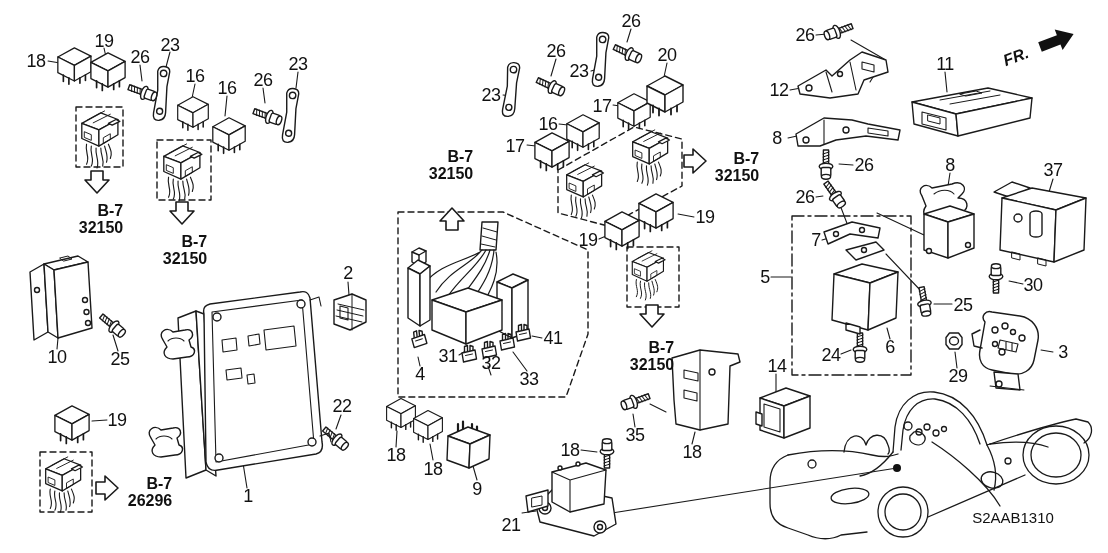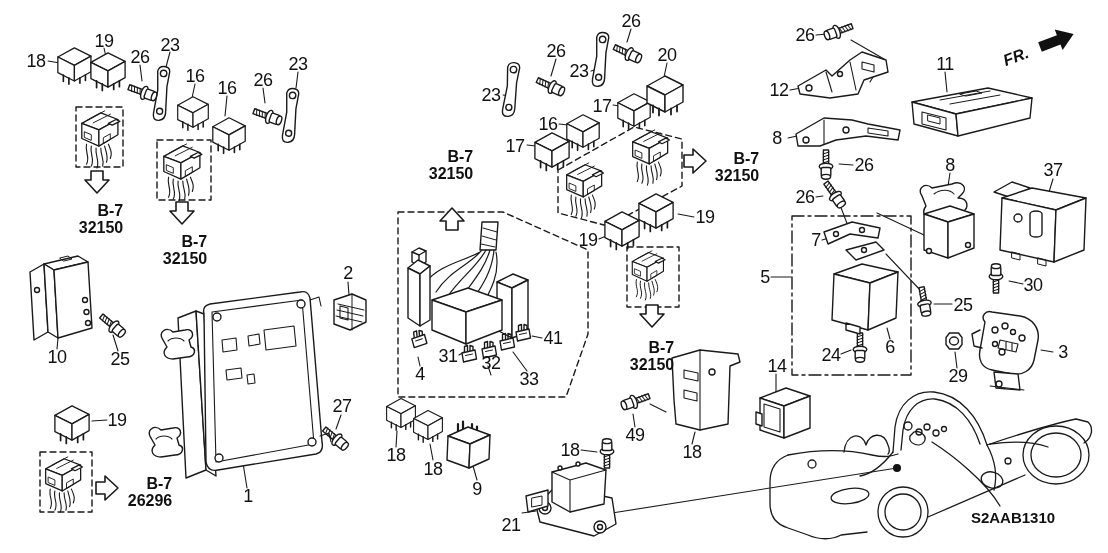--- a/index.html
+++ b/index.html
@@ -4,21 +4,21 @@
 <style>
   html,body{margin:0;padding:0;background:#fff;}
   .stage{position:relative;width:1108px;height:553px;background:#fff;overflow:hidden;
          font-family:"Liberation Sans",sans-serif;color:#111;}
   .stage svg{position:absolute;left:0;top:0;}
   .lbl{position:absolute;transform:translate(-50%,-50%);font-size:18px;line-height:18px;
        letter-spacing:-0.5px;white-space:nowrap;}
   .ref{position:absolute;transform:translate(-50%,-50%);font-size:16px;font-weight:700;
        line-height:17px;text-align:right;white-space:nowrap;}
   .ref span{display:block;}
-  .code{position:absolute;transform:translate(-50%,-50%);font-size:15px;letter-spacing:0;font-weight:bold;}
+  .code{position:absolute;transform:translate(-50%,-50%);font-size:15px;letter-spacing:0;}
   .fr{position:absolute;transform:translate(-50%,-50%) rotate(-21deg);font-size:16px;
       font-weight:700;font-style:italic;}
 </style>
 </head>
 <body>
 
 <div class="stage">
 
 <svg width="1108" height="553" viewBox="0 0 1108 553">
   <defs>
@@ -343,42 +343,42 @@
 <div class="lbl" style="left:170px;top:45px">23</div>
 <div class="lbl" style="left:195px;top:76px">16</div>
 <div class="lbl" style="left:227px;top:88px">16</div>
 <div class="lbl" style="left:263px;top:80px">26</div>
 <div class="lbl" style="left:298px;top:64px">23</div>
 <div class="lbl" style="left:57px;top:357px">10</div>
 <div class="lbl" style="left:120px;top:359px">25</div>
 <div class="lbl" style="left:117px;top:420px">19</div>
 <div class="lbl" style="left:248px;top:496px">1</div>
 <div class="lbl" style="left:348px;top:273px">2</div>
-<div class="lbl" style="left:342px;top:406px">27</div>
+<div class="lbl" style="left:342px;top:406px">22</div>
 <div class="lbl" style="left:556px;top:51px">26</div>
 <div class="lbl" style="left:491px;top:95px">23</div>
 <div class="lbl" style="left:631px;top:21px">26</div>
 <div class="lbl" style="left:579px;top:71px">23</div>
 <div class="lbl" style="left:602px;top:106px">17</div>
 <div class="lbl" style="left:667px;top:55px">20</div>
 <div class="lbl" style="left:548px;top:124px">16</div>
 <div class="lbl" style="left:515px;top:146px">17</div>
 <div class="lbl" style="left:705px;top:217px">19</div>
 <div class="lbl" style="left:588px;top:240px">19</div>
 <div class="lbl" style="left:420px;top:374px">4</div>
 <div class="lbl" style="left:448px;top:356px">31</div>
 <div class="lbl" style="left:491px;top:363px">32</div>
 <div class="lbl" style="left:529px;top:379px">33</div>
 <div class="lbl" style="left:553px;top:338px">41</div>
 <div class="lbl" style="left:396px;top:455px">18</div>
 <div class="lbl" style="left:433px;top:469px">18</div>
 <div class="lbl" style="left:477px;top:489px">9</div>
 <div class="lbl" style="left:570px;top:450px">18</div>
 <div class="lbl" style="left:511px;top:525px">21</div>
-<div class="lbl" style="left:635px;top:435px">49</div>
+<div class="lbl" style="left:635px;top:435px">35</div>
 <div class="lbl" style="left:692px;top:452px">18</div>
 <div class="lbl" style="left:805px;top:35px">26</div>
 <div class="lbl" style="left:779px;top:90px">12</div>
 <div class="lbl" style="left:777px;top:138px">8</div>
 <div class="lbl" style="left:864px;top:165px">26</div>
 <div class="lbl" style="left:805px;top:197px">26</div>
 <div class="lbl" style="left:945px;top:64px">11</div>
 <div class="lbl" style="left:950px;top:165px">8</div>
 <div class="lbl" style="left:1053px;top:170px">37</div>
 <div class="lbl" style="left:816px;top:240px">7</div>

